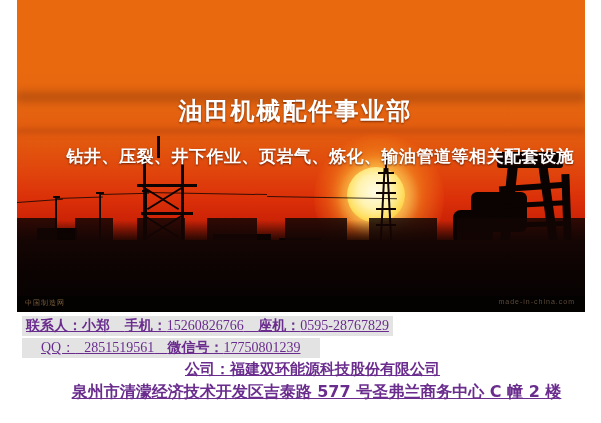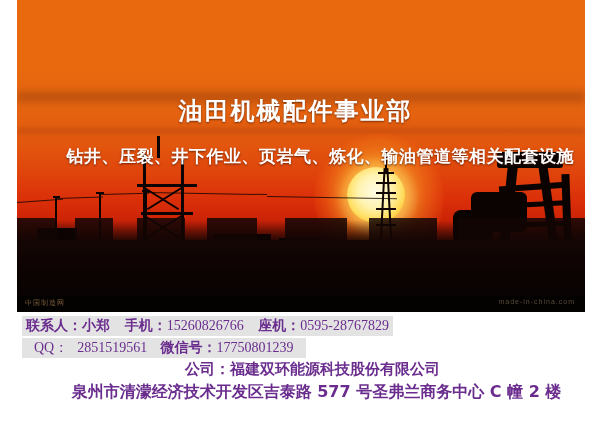--- a/index.html
+++ b/index.html
@@ -157,25 +157,26 @@
   
   #contact{
     position:absolute;left:0;top:312px;width:601px;height:111px;
     background:#ffffff;
   }
   .cline{
     position:absolute;
     white-space:nowrap;
     color:#6a2d8e;
     font-family:"DejaVu Sans", sans-serif;
+    text-decoration:underline;
   }
   .hl{background:#e3e3e3;}           
 
   #line1{left:22px;top:4px;font-size:14px;font-weight:bold;padding:1px 4px;}
-  #line2{left:22px;top:26px;font-size:14px;padding:1px 12px;}
+  #line2{left:22px;top:26px;font-size:14px;padding:1px 19px;}
   #line2 .wx{font-weight:bold;}
   #line3{left:12px;top:48px;width:601px;text-align:center;font-size:15px;font-weight:bold;}
   #line4{left:0;top:70px;width:601px;text-align:center;font-size:16px;font-weight:bold;margin-left:16px;}
 
   .num{font-family:"Liberation Serif", serif;font-weight:normal;}
   .numb{font-family:"Liberation Serif", serif;}
 </style>
 </head>
 <body>
 

